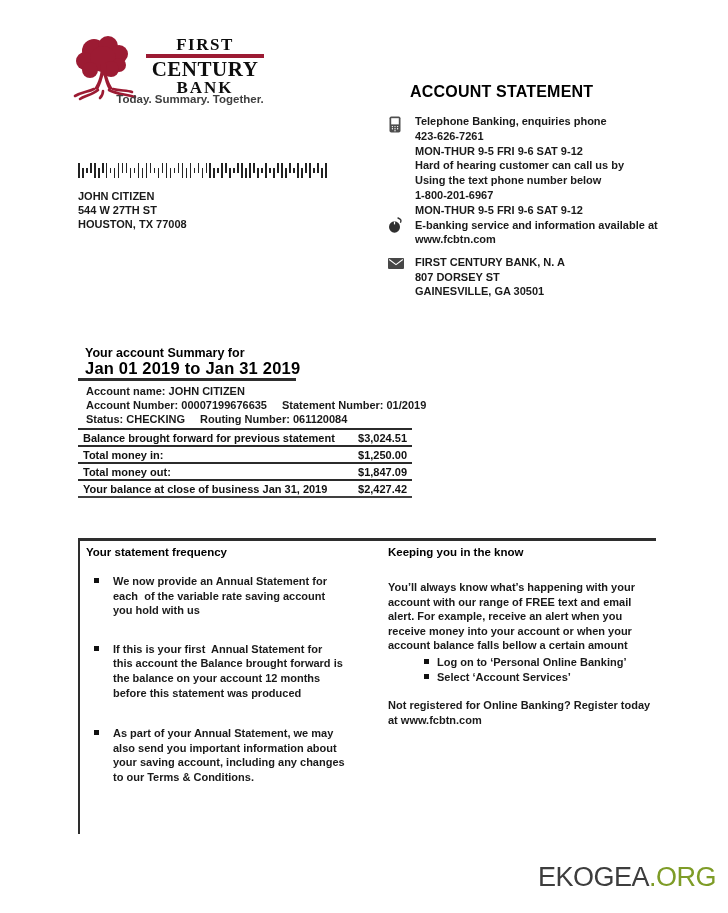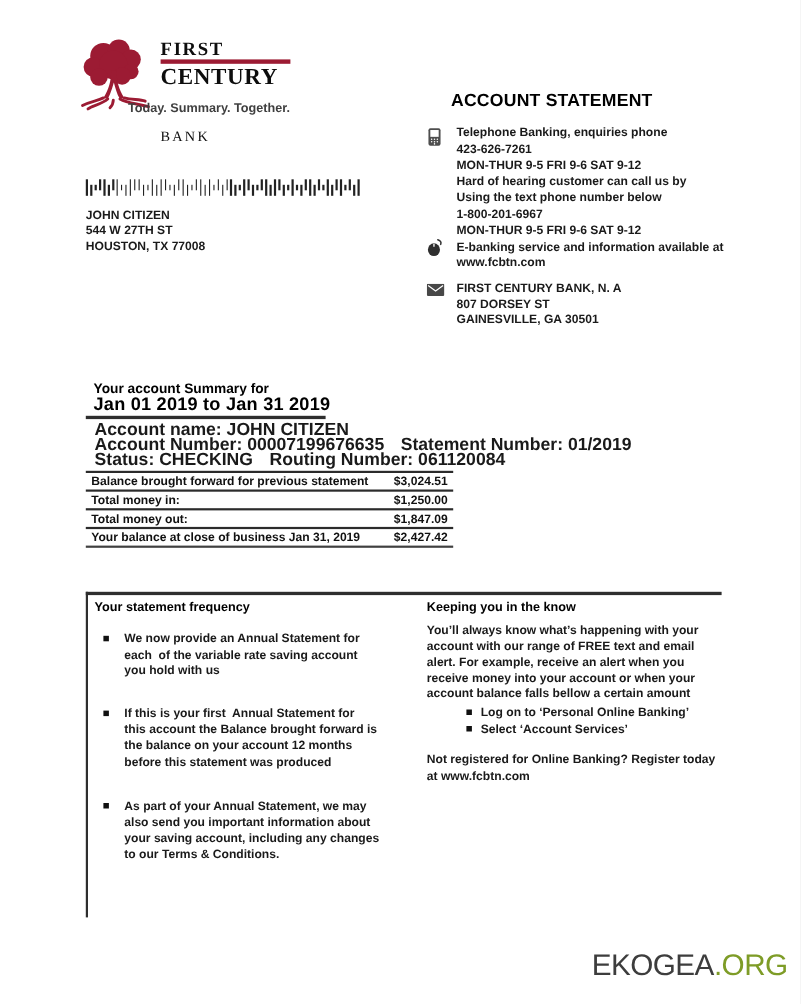--- a/index.html
+++ b/index.html
@@ -3,26 +3,26 @@
 <meta charset="utf-8">
 <style>
   html,body{margin:0;padding:0;background:#f2f2f2;}
   .page{
     position:relative;width:728px;height:913px;margin:0 auto;background:#ffffff;
     font-family:"Liberation Sans",sans-serif;color:#1d1d1d;outline:1px solid #dcdcdc;
     overflow:hidden;
   }
   
   .logo-tree{position:absolute;left:72px;top:34px;width:66px;height:68px;}
-  .logo-text{position:absolute;left:146px;top:36px;width:118px;
+  .logo-text{position:absolute;left:146px;top:36px;width:118px;text-align:center;
     font-family:"Liberation Serif",serif;color:#0d0d0d;}
   .logo-first{font-size:17px;font-weight:700;letter-spacing:1.5px;line-height:17px;}
   .logo-bar{height:4px;margin:1px 0;}
   .logo-century{font-size:21px;font-weight:700;line-height:20px;letter-spacing:.5px;}
-  .logo-bank{font-size:13px;font-weight:400;line-height:18px;letter-spacing:2px;margin-top:36px;}
+  .logo-bank{font-size:17px;font-weight:700;line-height:18px;letter-spacing:2px;}
   .tagline{position:absolute;left:110px;top:93px;width:160px;text-align:center;
     font-size:11.5px;font-weight:600;color:#3f3f3f;}
   
   .stmt-title{position:absolute;left:410px;top:83px;font-size:16px;font-weight:800;
     letter-spacing:.2px;color:#000;}
   .contact-block{position:absolute;left:415px;top:114px;font-size:11px;font-weight:600;
     line-height:14.8px;color:#1a1a1a;}
   .icon-abs{position:absolute;}
   .bank-address{position:absolute;left:415px;top:255px;font-size:11px;font-weight:600;
     line-height:14.5px;color:#1a1a1a;}
@@ -34,40 +34,40 @@
   .bar-A{height:10px;align-self:flex-start;}
   .bar-D{height:10px;align-self:flex-end;}
   .bar-T{height:5px;}
   .recipient{position:absolute;left:78px;top:189px;font-size:11px;font-weight:600;
     line-height:14px;color:#1a1a1a;}
   
   .sum-h1{position:absolute;left:85px;top:346px;font-size:12.5px;font-weight:700;color:#000;}
   .sum-h2{position:absolute;left:85px;top:359px;font-size:16.5px;font-weight:700;
     letter-spacing:.2px;color:#000;}
   .sum-underline{position:absolute;left:78px;top:378px;width:218px;height:2.5px;background:#2e2e2e;}
-  .sum-details{position:absolute;left:86px;top:384px;font-size:16px;font-weight:600;
+  .sum-details{position:absolute;left:86px;top:384px;font-size:11px;font-weight:600;
     line-height:14.2px;color:#1a1a1a;}
   .sum-details .gap{margin-right:15px;}
   
   .bal-table{position:absolute;left:78px;top:428px;width:334px;font-size:11px;font-weight:700;color:#111;}
   .bal-row{display:flex;justify-content:space-between;align-items:center;height:15px;
     border-top:2px solid #2b2b2b;padding:0 5px;}
   .bal-row:last-child{border-bottom:2px solid #404040;}
   
   .section-rule{position:absolute;left:78px;top:538px;width:578px;height:3px;background:#2e2e2e;}
   .left-rule{position:absolute;left:78px;top:538px;width:2px;height:296px;background:#2e2e2e;}
   .col-heading{font-size:11.5px;font-weight:700;color:#000;}
   .freq-col{position:absolute;left:86px;top:546px;width:300px;}
   .freq-bullet{display:flex;margin-top:16px;}
   .sq{width:5px;height:5px;background:#111;flex:0 0 auto;margin:4px 14px 0 8px;}
   .bullet-text{font-size:11px;font-weight:600;line-height:14.6px;white-space:pre-wrap;color:#1a1a1a;}
   .freq-bullet.b2{margin-top:24px;}
   .freq-bullet.b3{margin-top:26px;}
   .know-col{position:absolute;left:388px;top:546px;width:276px;}
-  .know-para{margin-top:8px;font-size:11px;font-weight:600;line-height:14.6px;
+  .know-para{margin-top:22px;font-size:11px;font-weight:600;line-height:14.6px;
     white-space:pre-wrap;color:#1a1a1a;}
   .know-more{margin-top:14px;font-size:11px;font-weight:600;color:#1a1a1a;}
   .know-bullet{display:flex;align-items:center;margin-top:3px;font-size:11px;font-weight:600;color:#1a1a1a;padding-left:36px;}
   .know-bullet .sq{margin:0 8px 0 0;}
   .know-register{margin-top:15px;font-size:11px;font-weight:600;line-height:14.6px;
     white-space:pre-wrap;color:#1a1a1a;}
   
   .footer-brand{position:absolute;right:12px;top:862px;font-size:27px;font-weight:400;
     letter-spacing:-.5px;}
 </style>

